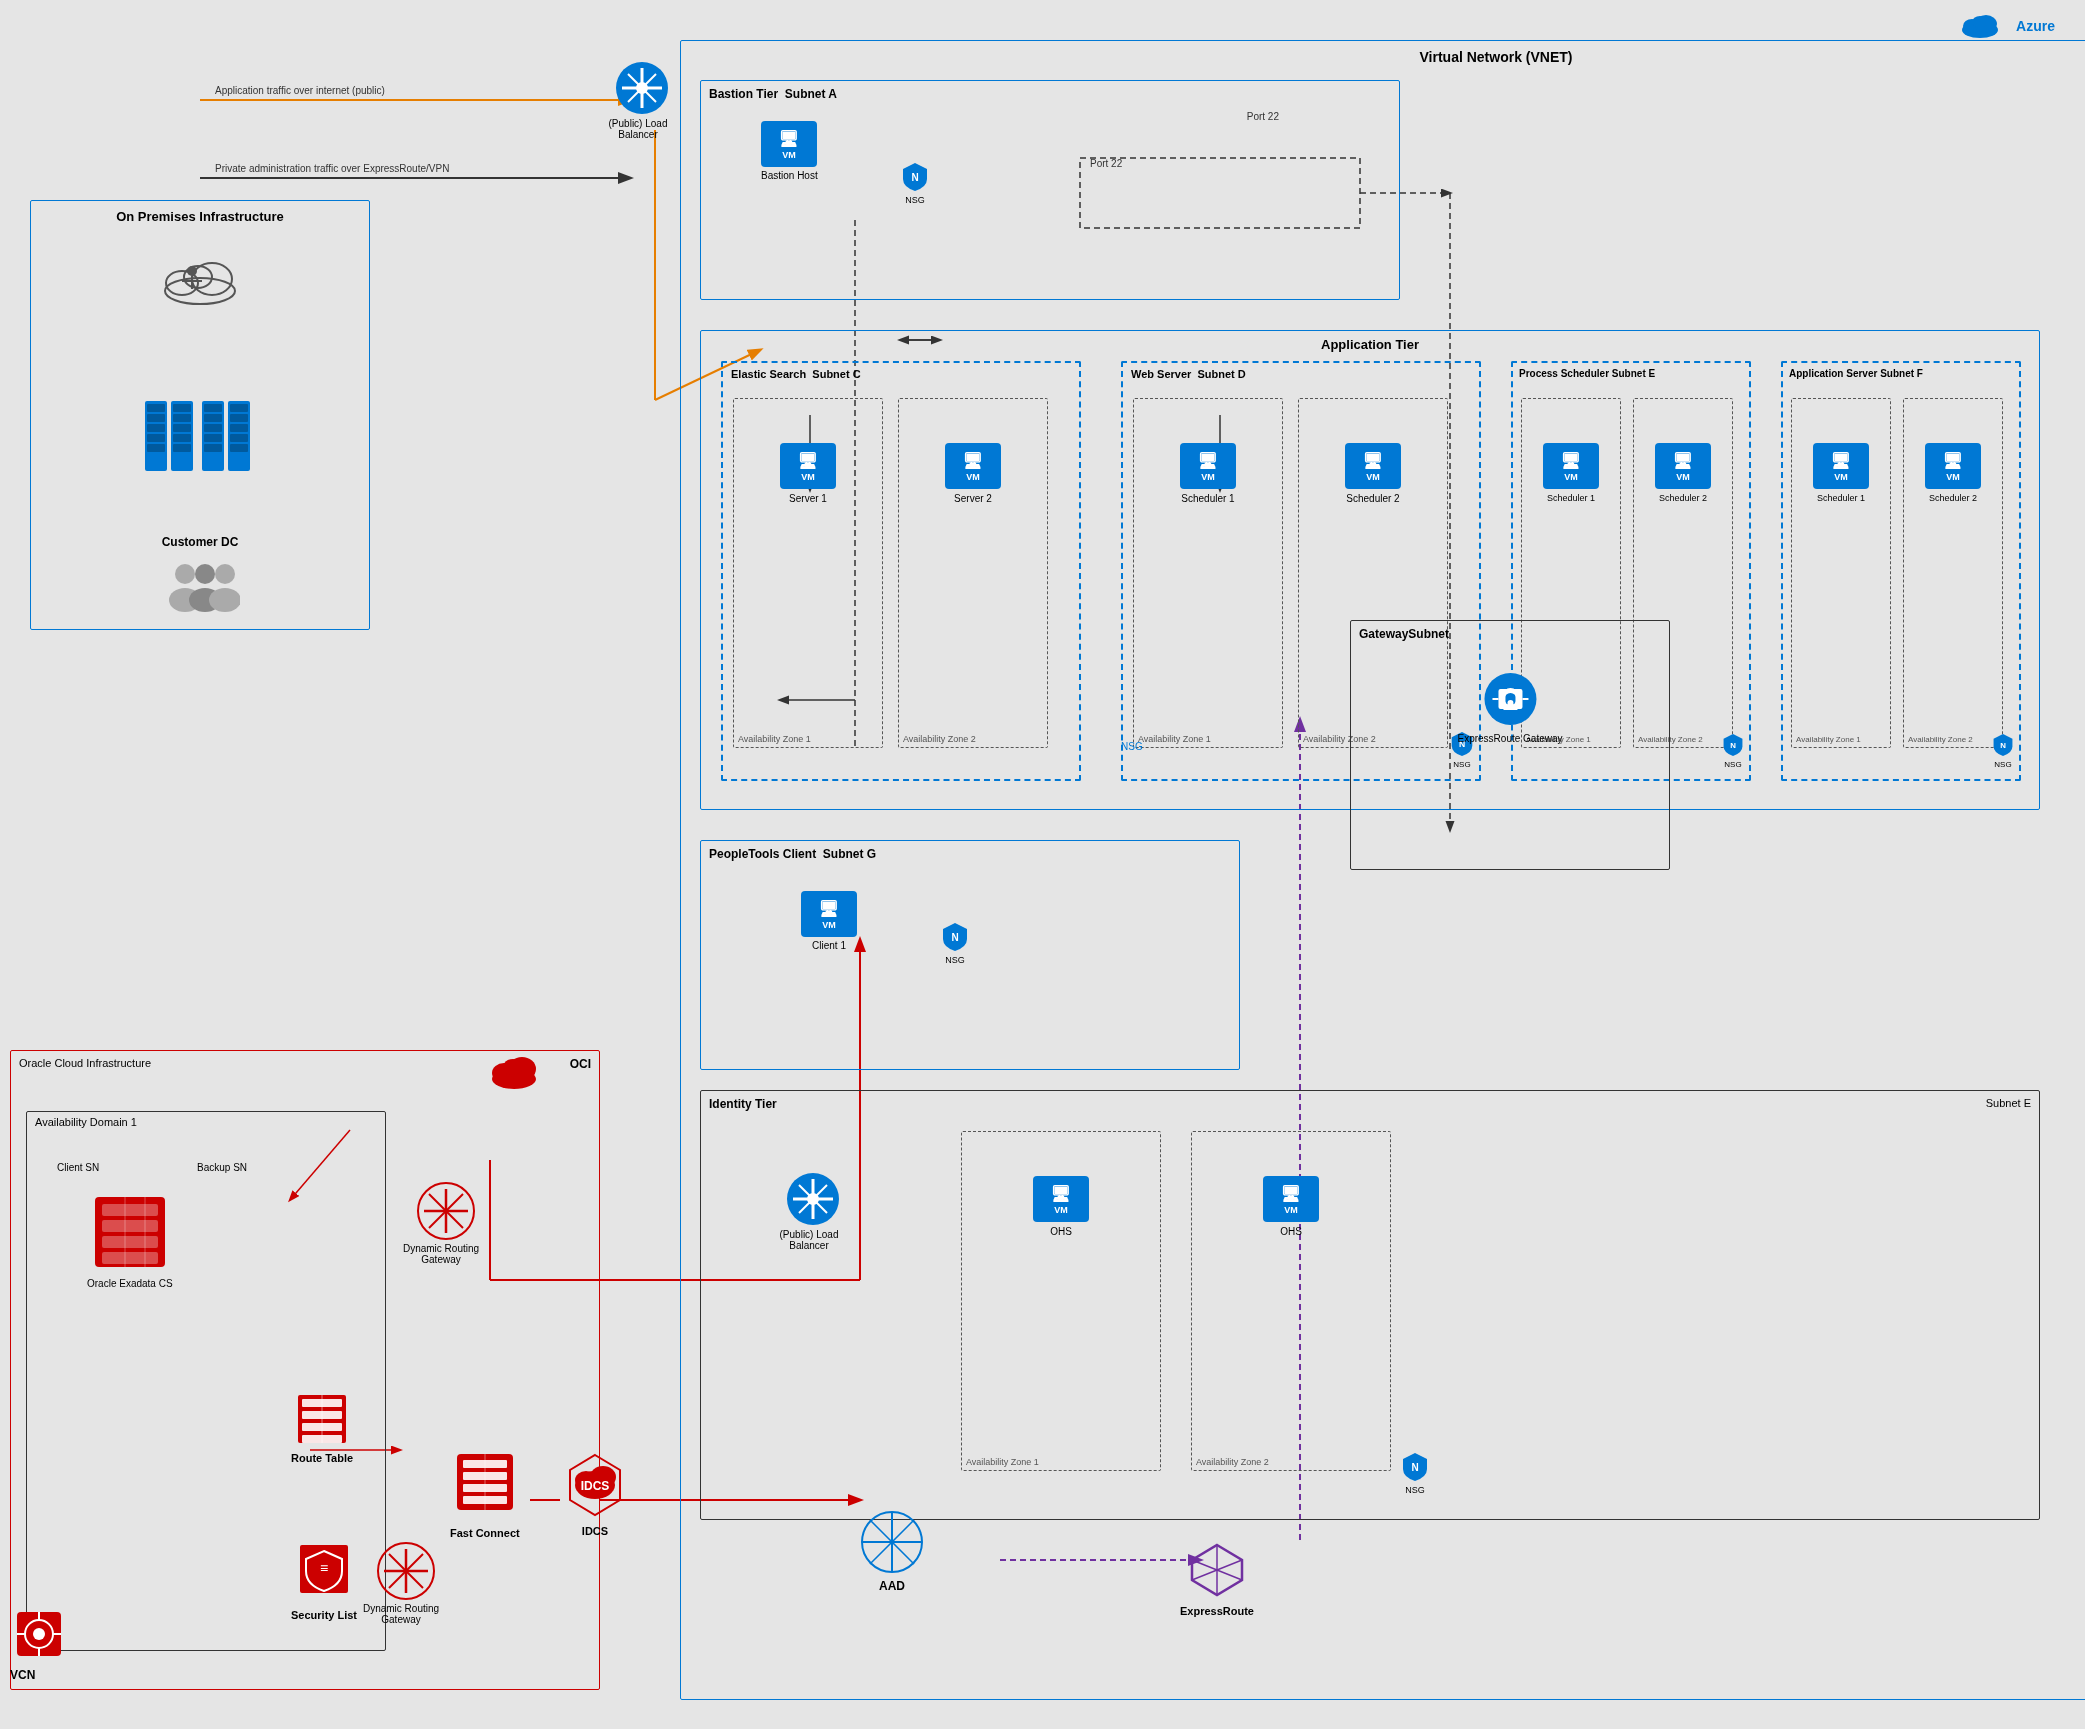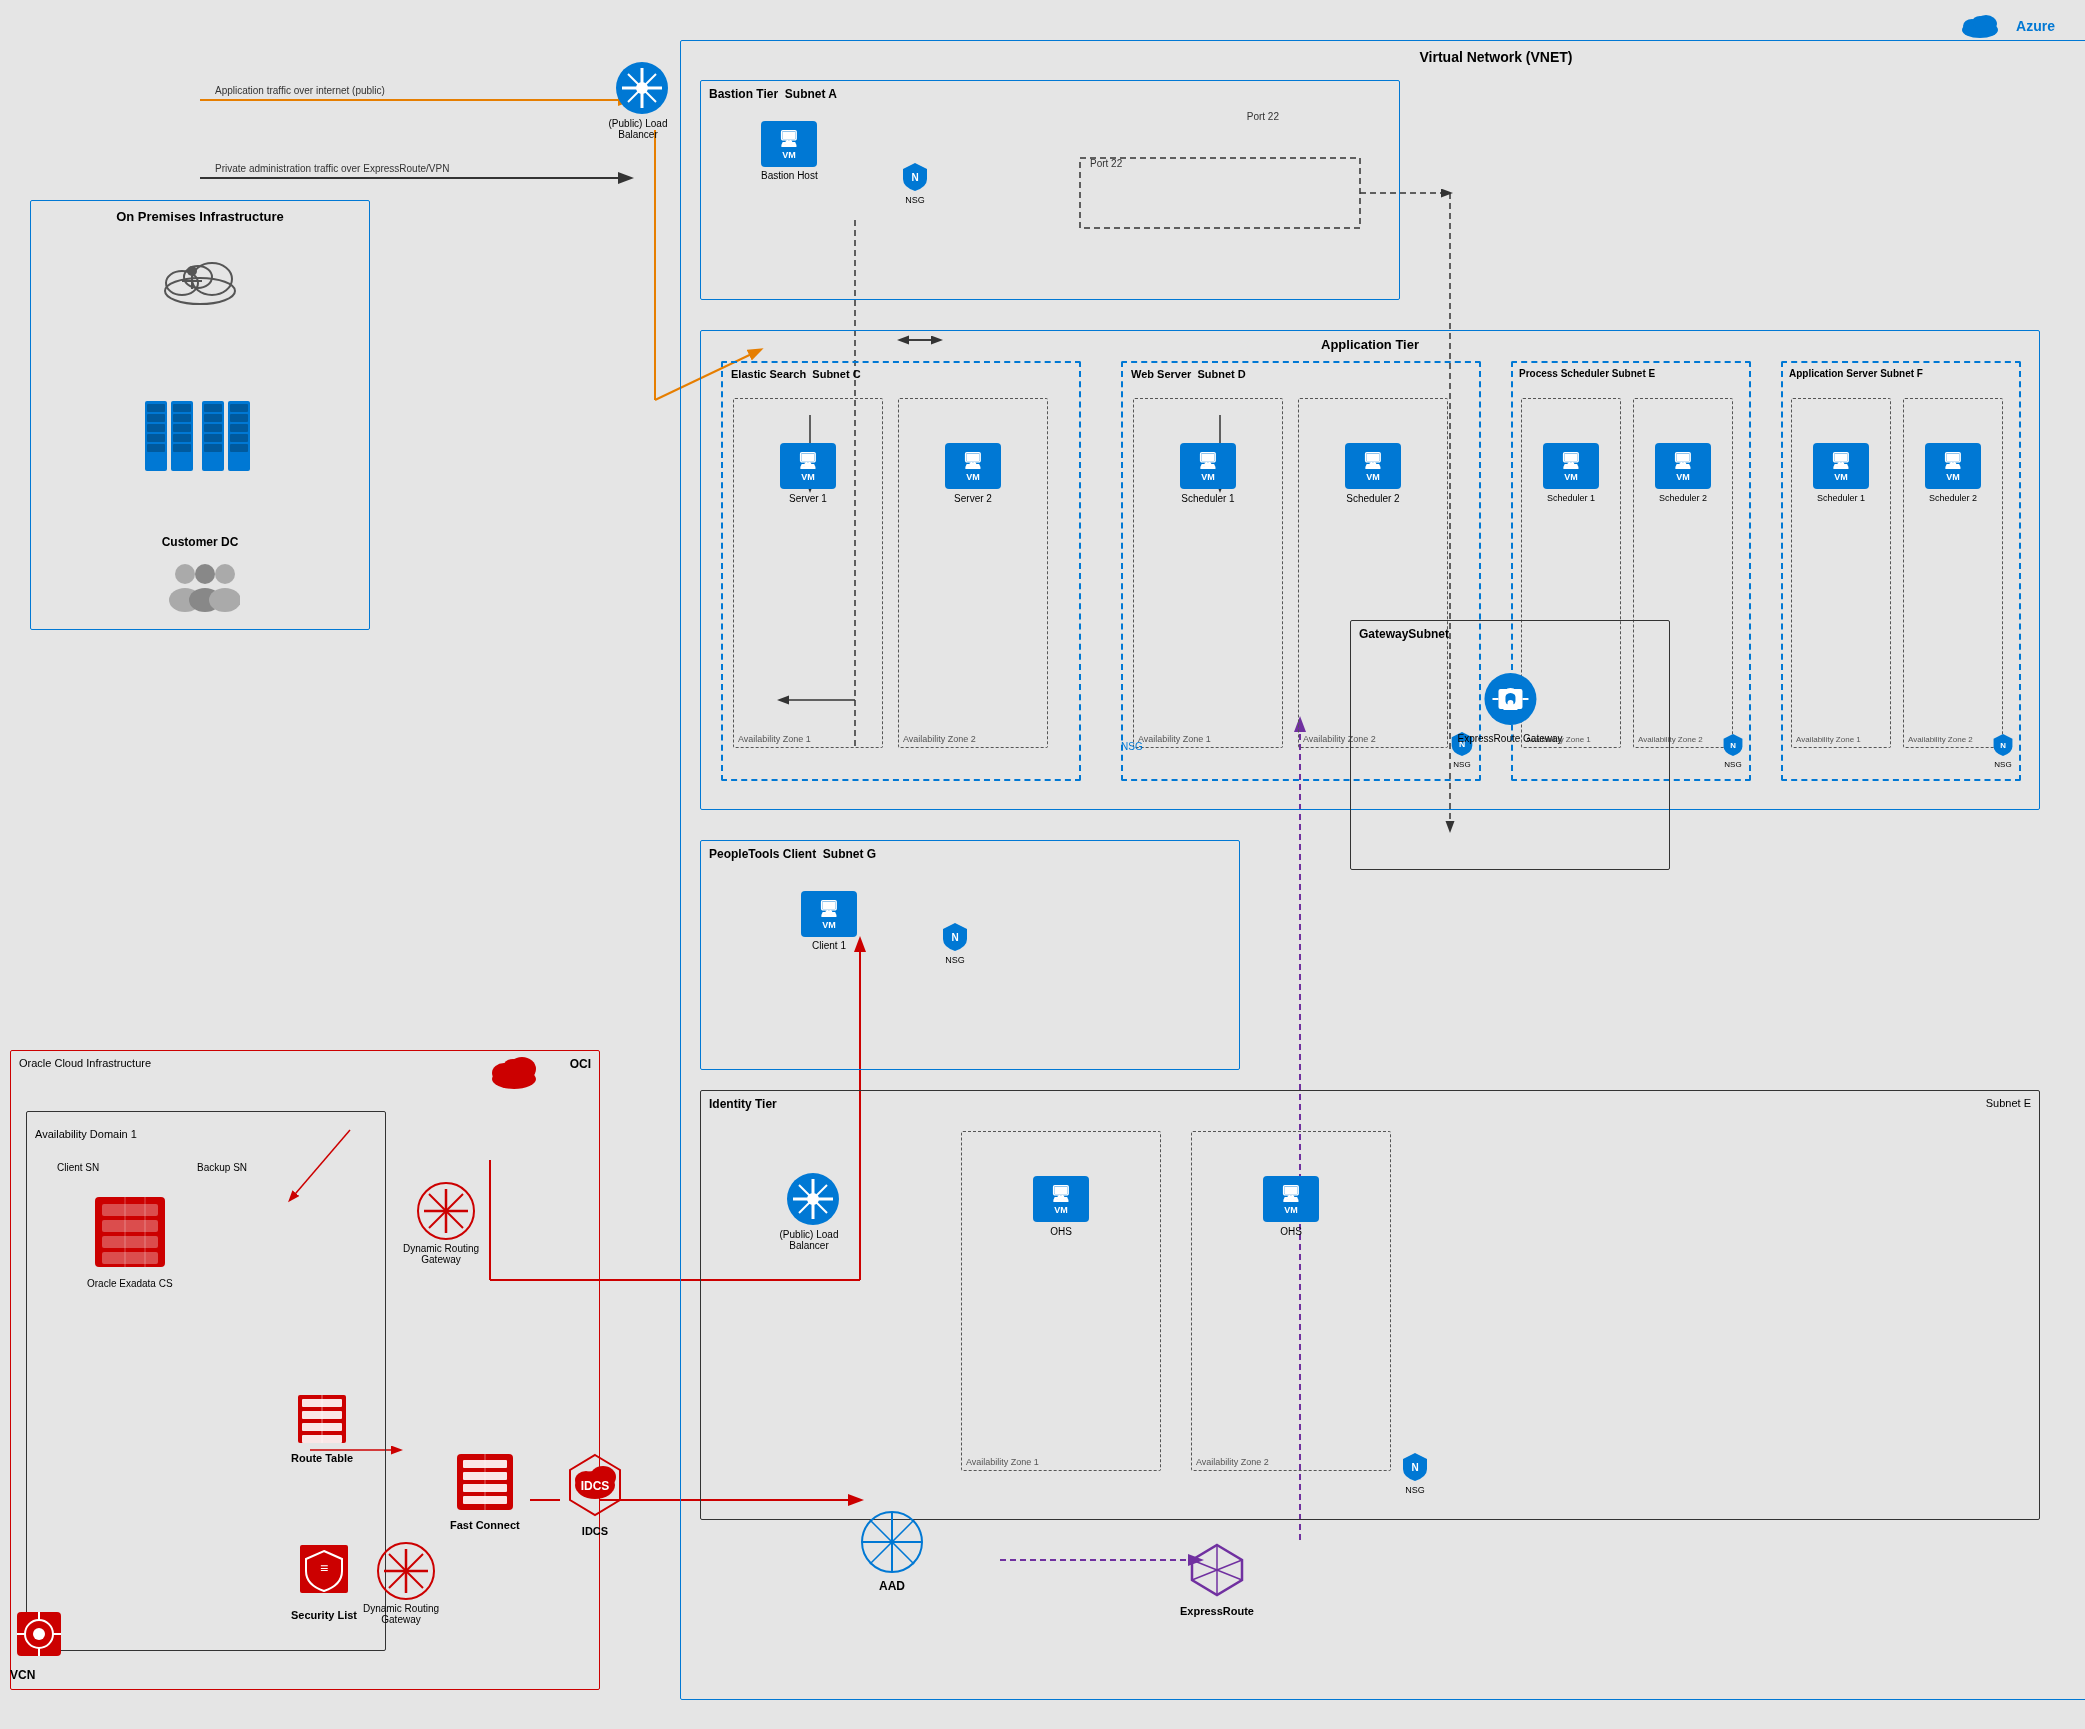--- a/index.html
+++ b/index.html
@@ -467,21 +467,21 @@
     <div style="position:absolute;top:0px;right:60px;">
       <svg width="50" height="40" viewBox="0 0 50 40">
         <ellipse cx="25" cy="28" rx="22" ry="10" fill="#cc0000"></ellipse>
         <ellipse cx="15" cy="22" rx="12" ry="10" fill="#cc0000"></ellipse>
         <ellipse cx="33" cy="18" rx="14" ry="12" fill="#cc0000"></ellipse>
         <ellipse cx="24" cy="16" rx="10" ry="8" fill="#cc0000"></ellipse>
       </svg>
     </div>
 
     <div class="box box-black" style="position:absolute;top:60px;left:15px;width:360px;height:540px;">
-      <div style="position:absolute;top:16px;left:8px;font-size:11px;">Availability Domain 1</div>
+      <div style="position:absolute;top:4px;left:8px;font-size:11px;">Availability Domain 1</div>
 
       <div style="position:absolute;top:50px;left:30px;font-size:10px;">Client SN</div>
       <div style="position:absolute;top:50px;left:170px;font-size:10px;">Backup SN</div>
 
       <div style="position:absolute;top:80px;left:60px;text-align:center;">
         <svg width="80" height="80" viewBox="0 0 80 80">
           <rect x="5" y="5" width="70" height="70" fill="#cc0000" rx="4"></rect>
           <rect x="12" y="12" width="56" height="12" fill="white" opacity="0.3" rx="2"></rect>
           <rect x="12" y="28" width="56" height="12" fill="white" opacity="0.3" rx="2"></rect>
           <rect x="12" y="44" width="56" height="12" fill="white" opacity="0.3" rx="2"></rect>
@@ -554,21 +554,21 @@
 
   <div style="position:absolute;top:1450px;left:450px;text-align:center;">
     <svg width="64" height="64" viewBox="0 0 64 64">
       <rect x="4" y="4" width="56" height="56" fill="#cc0000" rx="4"></rect>
       <rect x="10" y="10" width="44" height="8" fill="white" opacity="0.9" rx="1"></rect>
       <rect x="10" y="22" width="44" height="8" fill="white" opacity="0.9" rx="1"></rect>
       <rect x="10" y="34" width="44" height="8" fill="white" opacity="0.9" rx="1"></rect>
       <rect x="10" y="46" width="44" height="8" fill="white" opacity="0.9" rx="1"></rect>
       <line x1="32" y1="4" x2="32" y2="60" stroke="white" stroke-width="1" opacity="0.4"></line>
     </svg>
-    <div style="font-size:11px;margin-top:3px;font-weight:bold;">Fast Connect</div>
+    <div style="font-size:11px;margin-top:11px;font-weight:bold;">Fast Connect</div>
   </div>
 
   <div style="position:absolute;top:1450px;left:560px;text-align:center;">
     <svg width="70" height="70" viewBox="0 0 70 70">
       <polygon points="35,5 60,20 60,50 35,65 10,50 10,20" fill="none" stroke="#cc0000" stroke-width="2"></polygon>
       <ellipse cx="35" cy="35" rx="20" ry="14" fill="#cc0000"></ellipse>
       <ellipse cx="26" cy="30" rx="11" ry="9" fill="#cc0000"></ellipse>
       <ellipse cx="43" cy="27" rx="13" ry="11" fill="#cc0000"></ellipse>
       <text x="35" y="40" text-anchor="middle" fill="white" font-size="12" font-weight="bold">IDCS</text>
     </svg>

